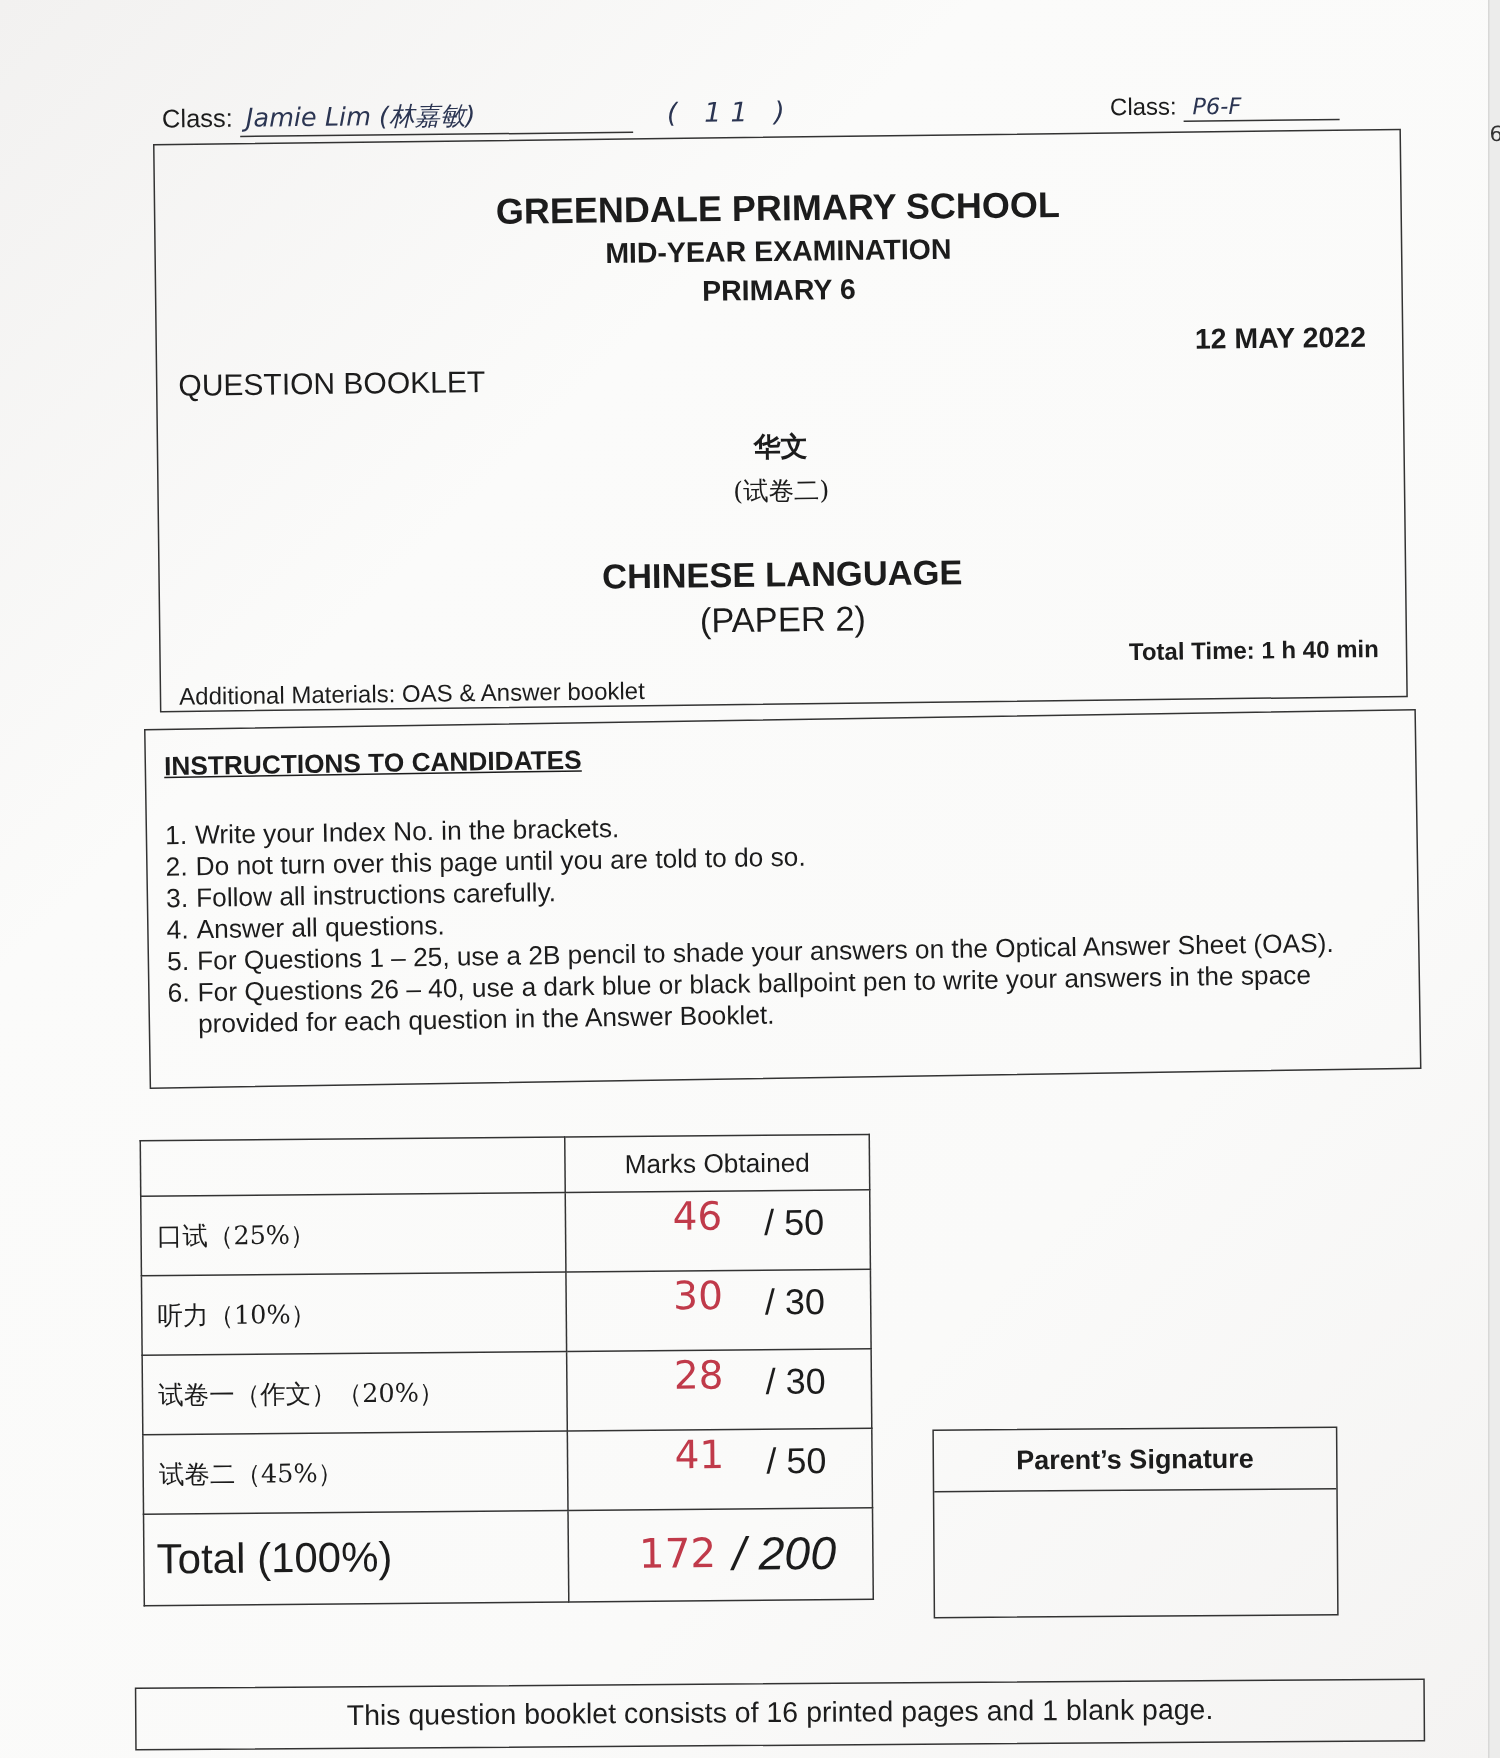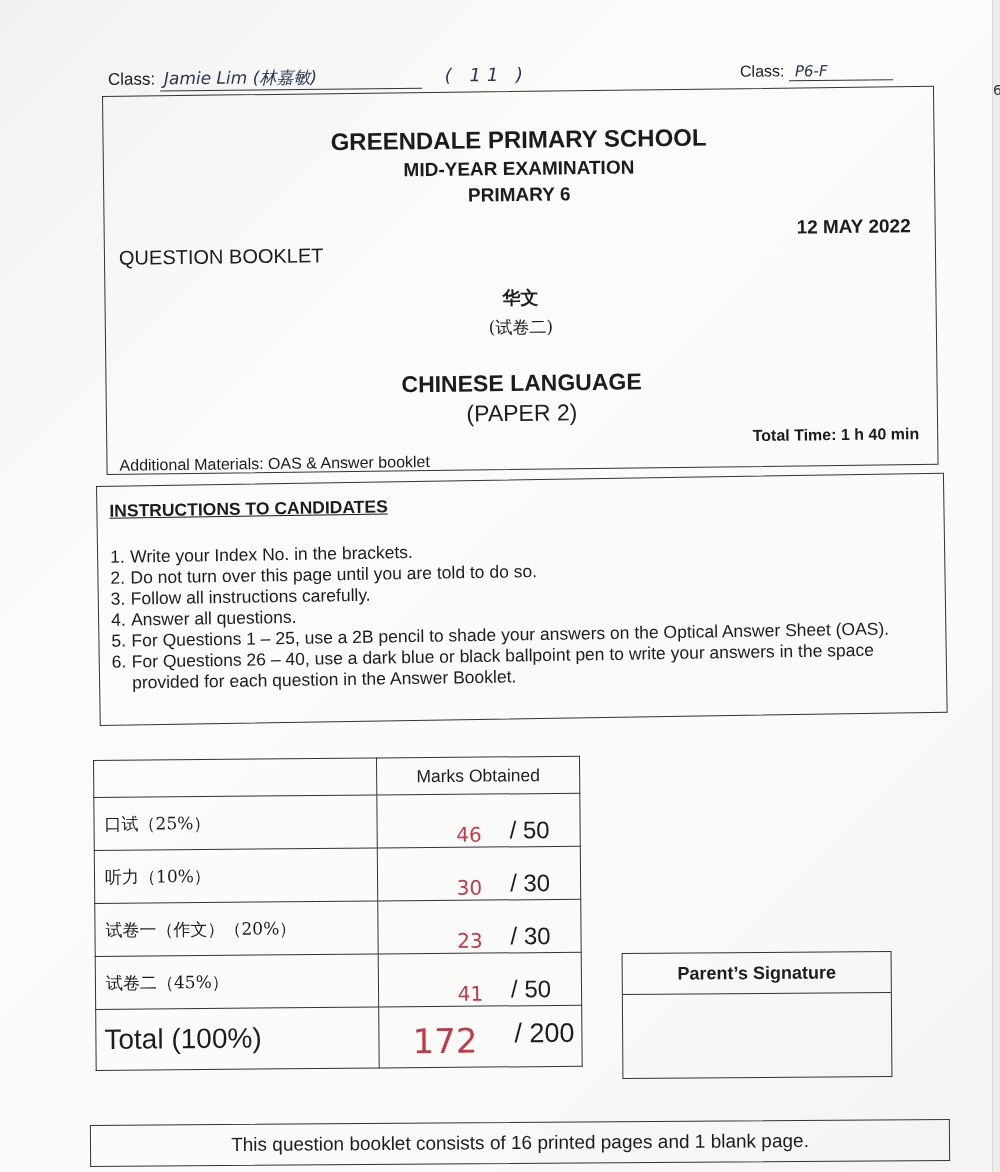--- a/index.html
+++ b/index.html
@@ -62,24 +62,24 @@
       transform: rotate(-0.5deg); transform-origin: left top;
     }
     .marks-table td, .marks-table th { border: 1.5px solid #333; padding: 0; }
     .marks-table th { height: 36px; font-weight: normal; font-size: 17.5px; }
     .col-label { width: 282px; }
     .col-mark { width: 202px; }
     .row-cell { height: 52px; }
     .lbl { padding-left: 10px !important; font-size: 17px; font-family: "DejaVu Serif", serif; }
     .lbl-total { padding-left: 8px !important; font-size: 28px; font-family: "Liberation Sans", sans-serif; }
     .mk { position: relative; font-size: 24px; }
-    .mk .red { position: absolute; right: 98px; top: 28px; font-size: 20px; }
-    .mk .out { position: absolute; right: 30px; top: 22px; }
-    .mk-total .red { right: 104px; top: 14px; font-size: 34px; }
-    .mk-total .out { font-size: 27px; right: 7px; top: 12px; }
+    .mk .red { position: absolute; right: 98px; top: 2px; font-size: 26px; }
+    .mk .out { position: absolute; right: 30px; top: 8px; }
+    .mk-total .red { right: 104px; top: 14px; font-size: 27px; }
+    .mk-total .out { font-size: 31px; right: 24px; top: 12px; font-style: italic; }
 
     
     .sig-box {
       position: absolute; left: 622px; top: 952px; width: 268px; height: 124px;
       border: 1.5px solid #333; transform: rotate(-0.4deg);
     }
     .sig-head { height: 40px; border-bottom: 1.5px solid #333; text-align: center; line-height: 40px; font-weight: bold; font-size: 18px; }
 
     
     .footer-box {
@@ -167,21 +167,21 @@
     <tr>
       <td class="row-cell lbl">听力（10%）</td>
       <td class="row-cell mk">
         <span class="red">30</span>
         <span class="out">/ 30</span>
       </td>
     </tr>
     <tr>
       <td class="row-cell lbl">试卷一（作文）（20%）</td>
       <td class="row-cell mk">
-        <span class="red">23</span>
+        <span class="red">28</span>
         <span class="out">/ 30</span>
       </td>
     </tr>
     <tr>
       <td class="row-cell lbl">试卷二（45%）</td>
       <td class="row-cell mk">
         <span class="red">41</span>
         <span class="out">/ 50</span>
       </td>
     </tr>

